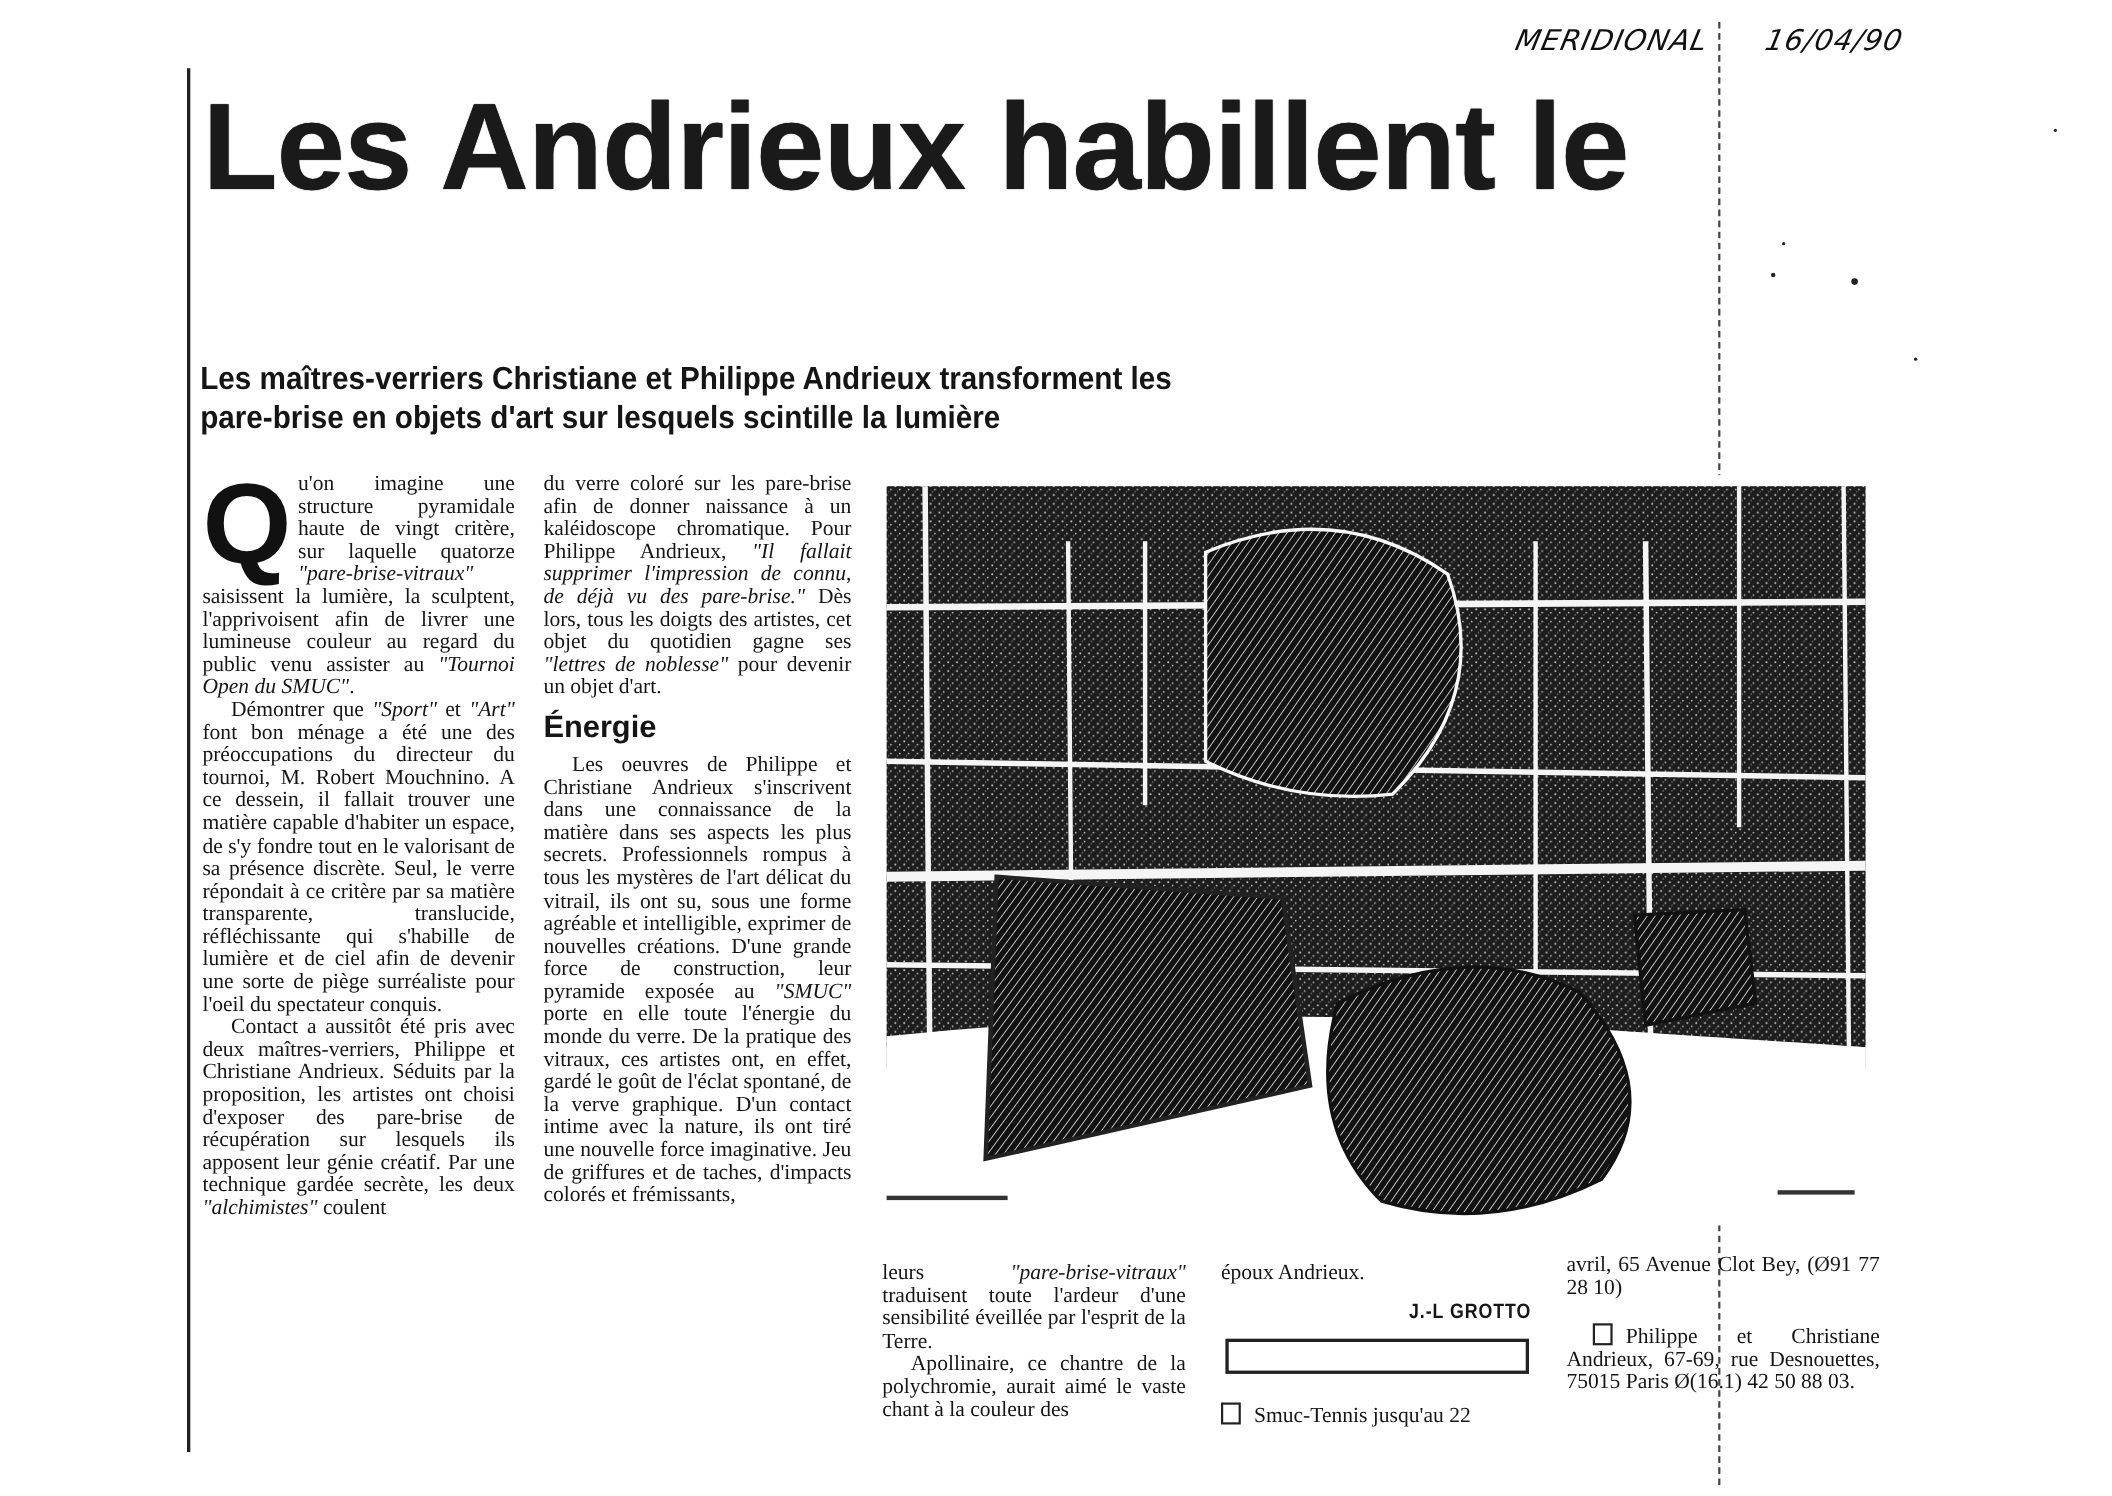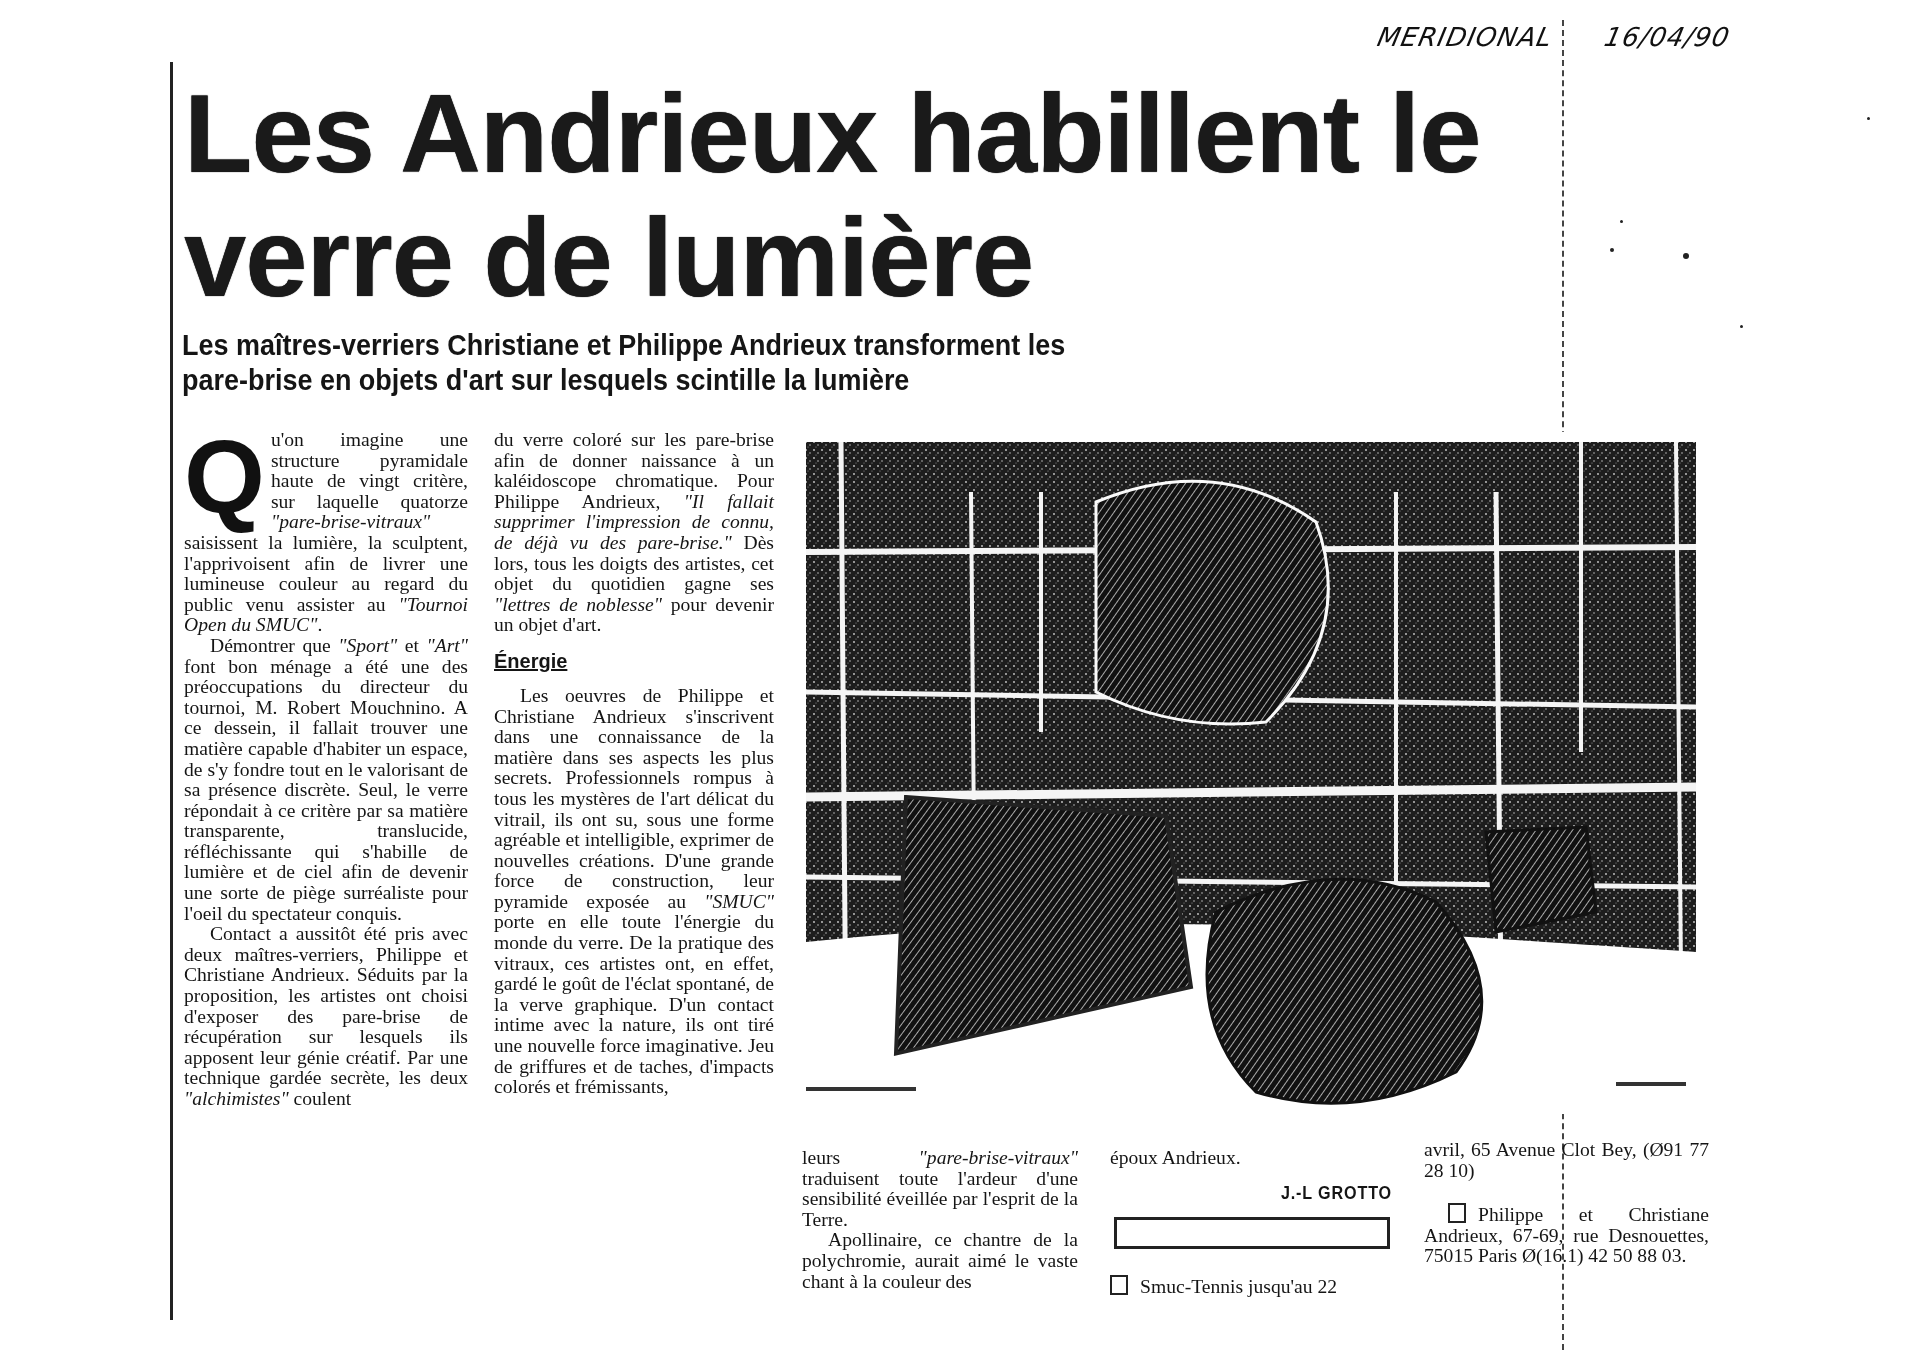--- a/index.html
+++ b/index.html
@@ -60,24 +60,23 @@
     font-weight: bold;
     font-size: 104px;
     line-height: 86px;
     margin: 4px 6px 0 0;
     color: #111;
   }
 
   .section-head {
     font-family: "Liberation Sans", sans-serif;
     font-weight: bold;
-    font-size: 20px;
+    font-size: 28px;
     line-height: 30px;
     margin: 10px 0 10px 0;
-    text-decoration: underline;
   }
 
   .photo {
     left: 796px; top: 432px; width: 910px; height: 682px;
     background: #fff;
     overflow: hidden;
   }
 
   .signature {
     font-family: "Liberation Sans", sans-serif;
@@ -111,21 +110,20 @@
   <span>MERIDIONAL</span>
   <span style="display:inline-block;width:34px;"></span>
   <span>16/04/90</span>
 </div>
 
 <div class="abs rule-left"></div>
 <div class="abs rule-fold"></div>
 
 <h1 class="abs headline" style="left:184px; top:72px;">
   <span>Les Andrieux habillent le</span>
-  <span>verre de lumière</span>
 </h1>
 
 <div class="abs subtitle" style="left:182px; top:328px;">
   <div>Les maîtres-verriers Christiane et Philippe Andrieux transforment les</div>
   <div>pare-brise en objets d'art sur lesquels scintille la lumière</div>
 </div>
 
 <div class="abs col" style="left:184px; top:430px; width:284px;">
   <p>
     <span class="dropcap">Q</span><span>u'on imagine une structure pyramidale haute de vingt critère, sur laquelle quatorze </span><em>"pare-brise-vitraux"</em><span> saisissent la lumière, la sculptent, l'apprivoisent afin de livrer une lumineuse couleur au regard du public venu assister au </span><em>"Tournoi Open du SMUC"</em><span>.</span>

